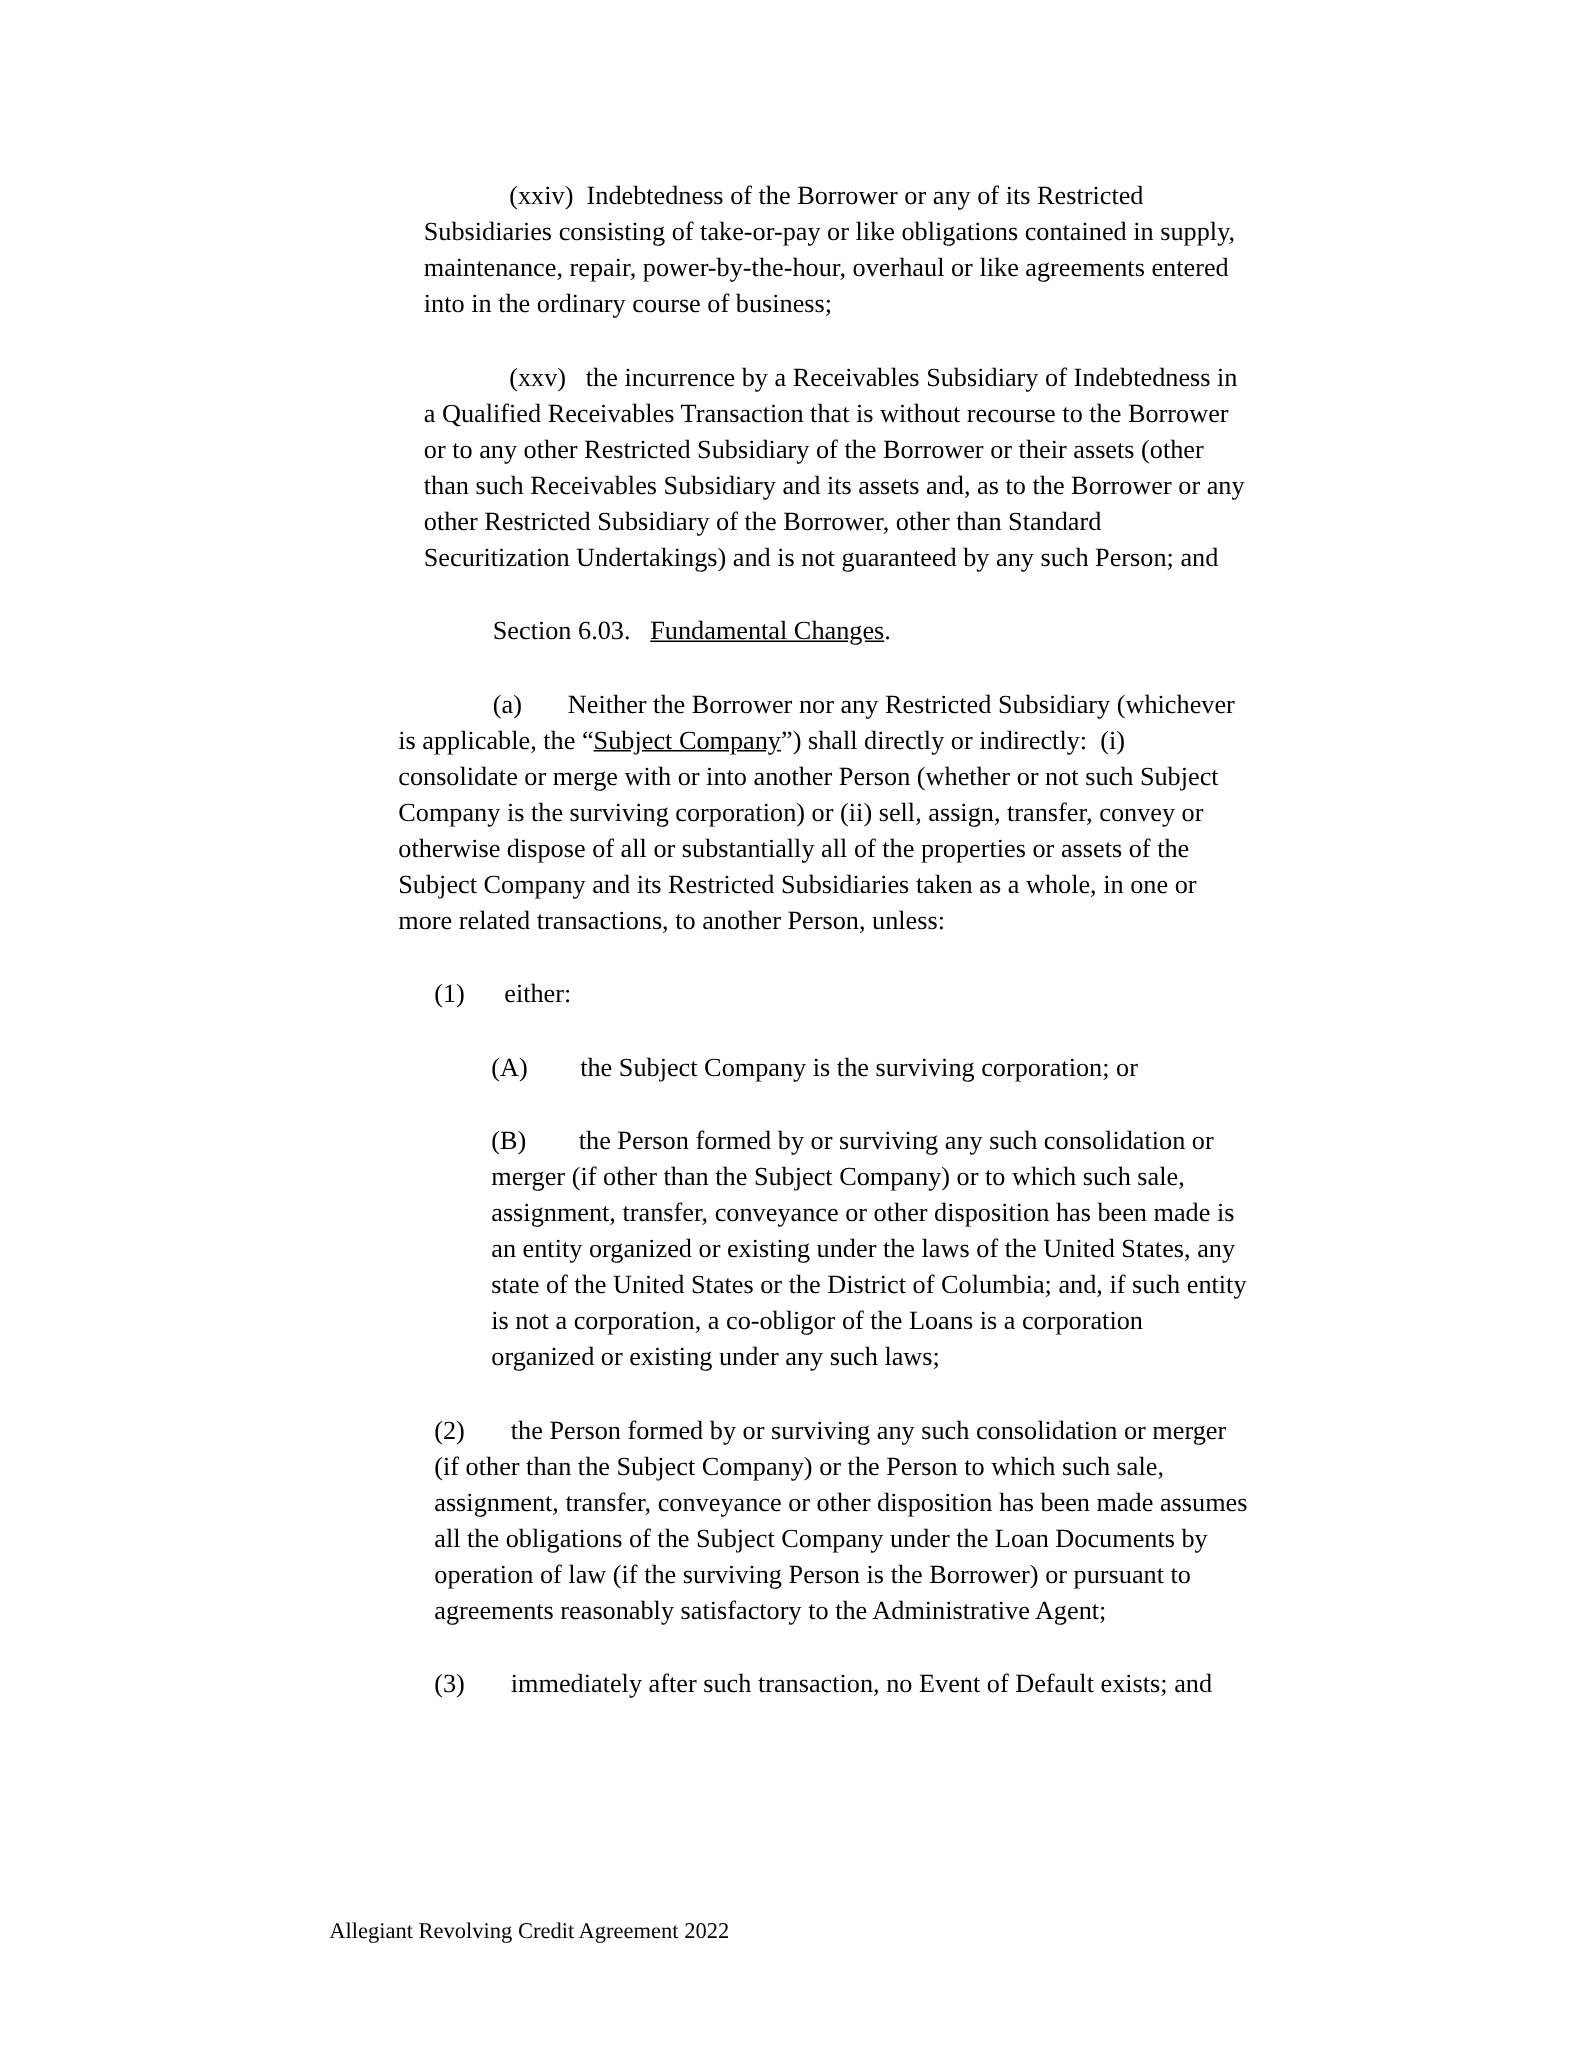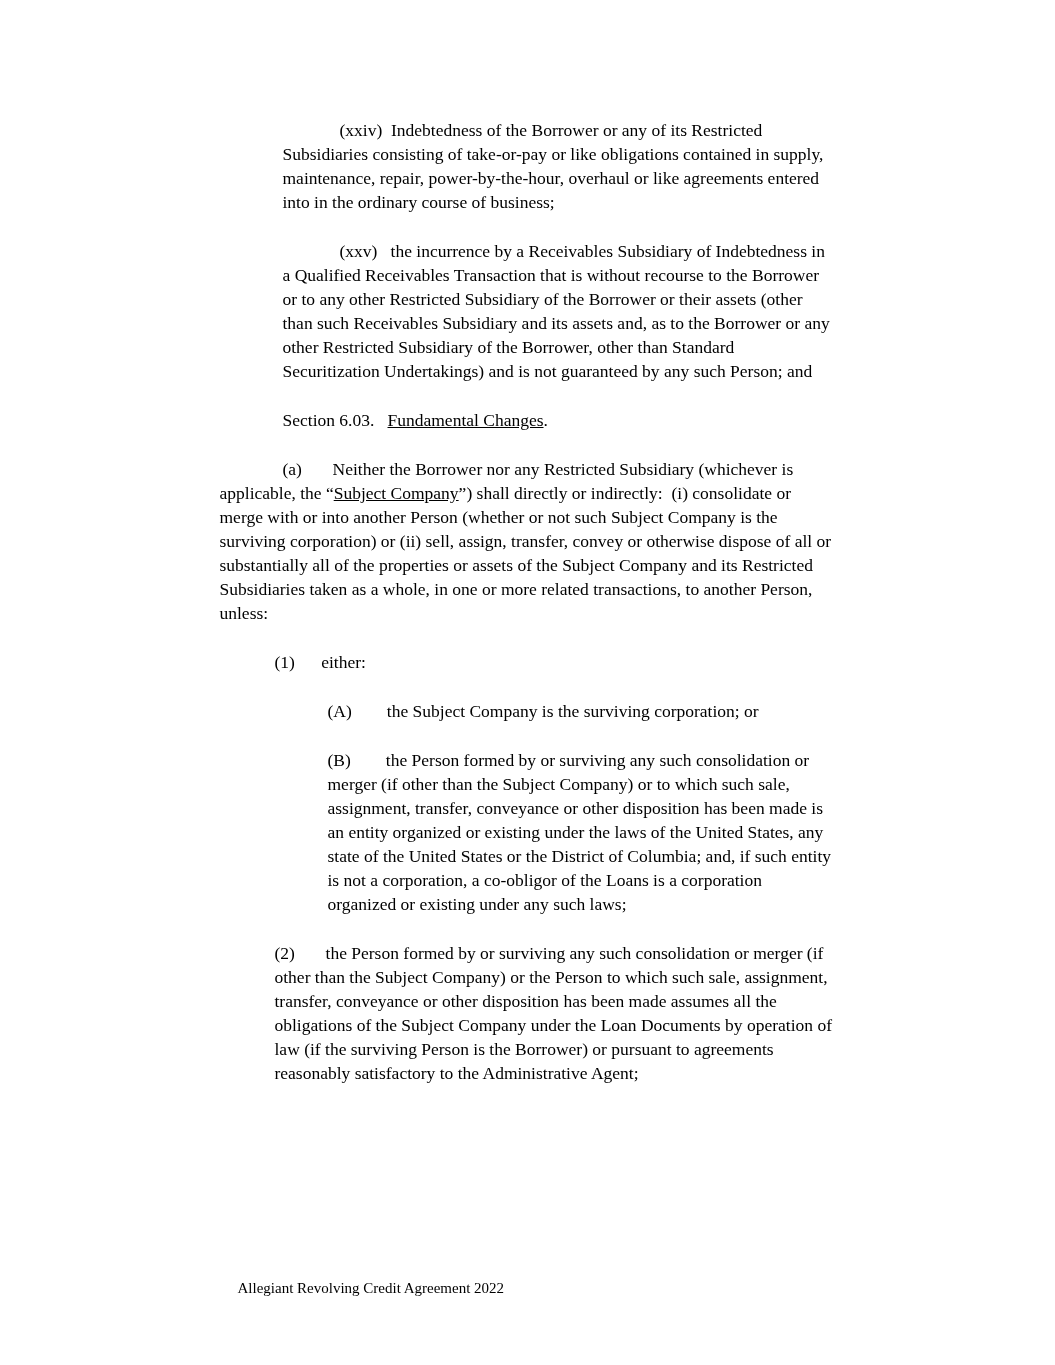--- a/index.html
+++ b/index.html
@@ -16,34 +16,35 @@
     color: #000000;
     overflow: hidden;
   }
   .content {
     padding: 118px 125px 0 123px;
   }
   .para {
     white-space: pre-wrap;
     margin-bottom: 25px;
     text-align: left;
+    margin-left: 46px;
   }
   
   .lvl2 { margin-left: 63px; text-indent: 57px; }
   
   .sect { text-indent: 63px; }
   .para-a { text-indent: 63px; }
   
-  .item-num { margin-left: 55px; }
+  .item-num { margin-left: 70px; }
   
   .item-alpha { margin-left: 108px; }
   .u { text-decoration: underline; }
   .footer {
     position: absolute;
-    left: 141px;
+    left: 123px;
     top: 1279px;
     font-size: 15px;
     line-height: 18px;
     white-space: pre;
   }
 </style>
 </head>
 <body>
 
 <div class="page">
@@ -59,17 +60,18 @@
     <p class="para para-a"><span>(a)       Neither the Borrower nor any Restricted Subsidiary (whichever is applicable, the “</span><span class="u">Subject Company</span><span>”) shall directly or indirectly:  (i) consolidate or merge with or into another Person (whether or not such Subject Company is the surviving corporation) or (ii) sell, assign, transfer, convey or otherwise dispose of all or substantially all of the properties or assets of the Subject Company and its Restricted Subsidiaries taken as a whole, in one or more related transactions, to another Person, unless:</span></p>
 
     <p class="para item-num">(1)      either:</p>
 
     <p class="para item-alpha">(A)        the Subject Company is the surviving corporation; or</p>
 
     <p class="para item-alpha">(B)        the Person formed by or surviving any such consolidation or merger (if other than the Subject Company) or to which such sale, assignment, transfer, conveyance or other disposition has been made is an entity organized or existing under the laws of the United States, any state of the United States or the District of Columbia; and, if such entity is not a corporation, a co-obligor of the Loans is a corporation organized or existing under any such laws;</p>
 
     <p class="para item-num">(2)       the Person formed by or surviving any such consolidation or merger (if other than the Subject Company) or the Person to which such sale, assignment, transfer, conveyance or other disposition has been made assumes all the obligations of the Subject Company under the Loan Documents by operation of law (if the surviving Person is the Borrower) or pursuant to agreements reasonably satisfactory to the Administrative Agent;</p>
 
+    <p class="para item-num">(3)       immediately after such transaction, no Event of Default exists; and</p>
 
   </div>
 
   <div class="footer">Allegiant Revolving Credit Agreement 2022</div>
 </div>
 
 </body></html>

